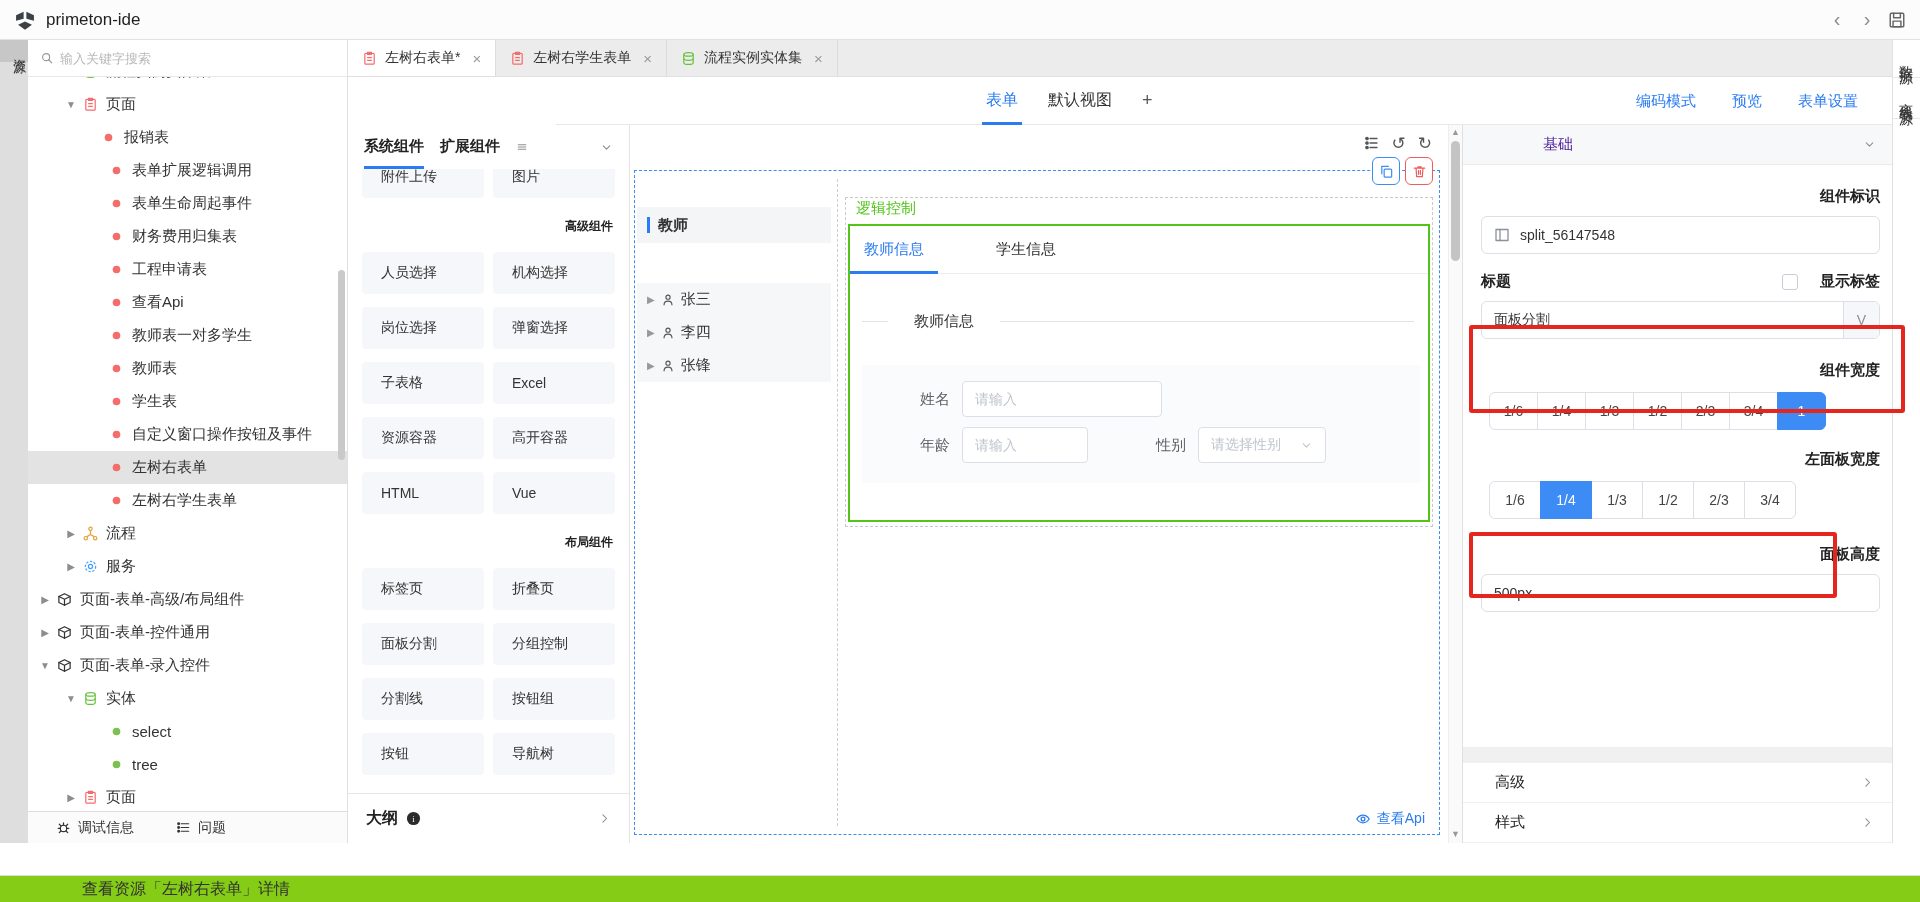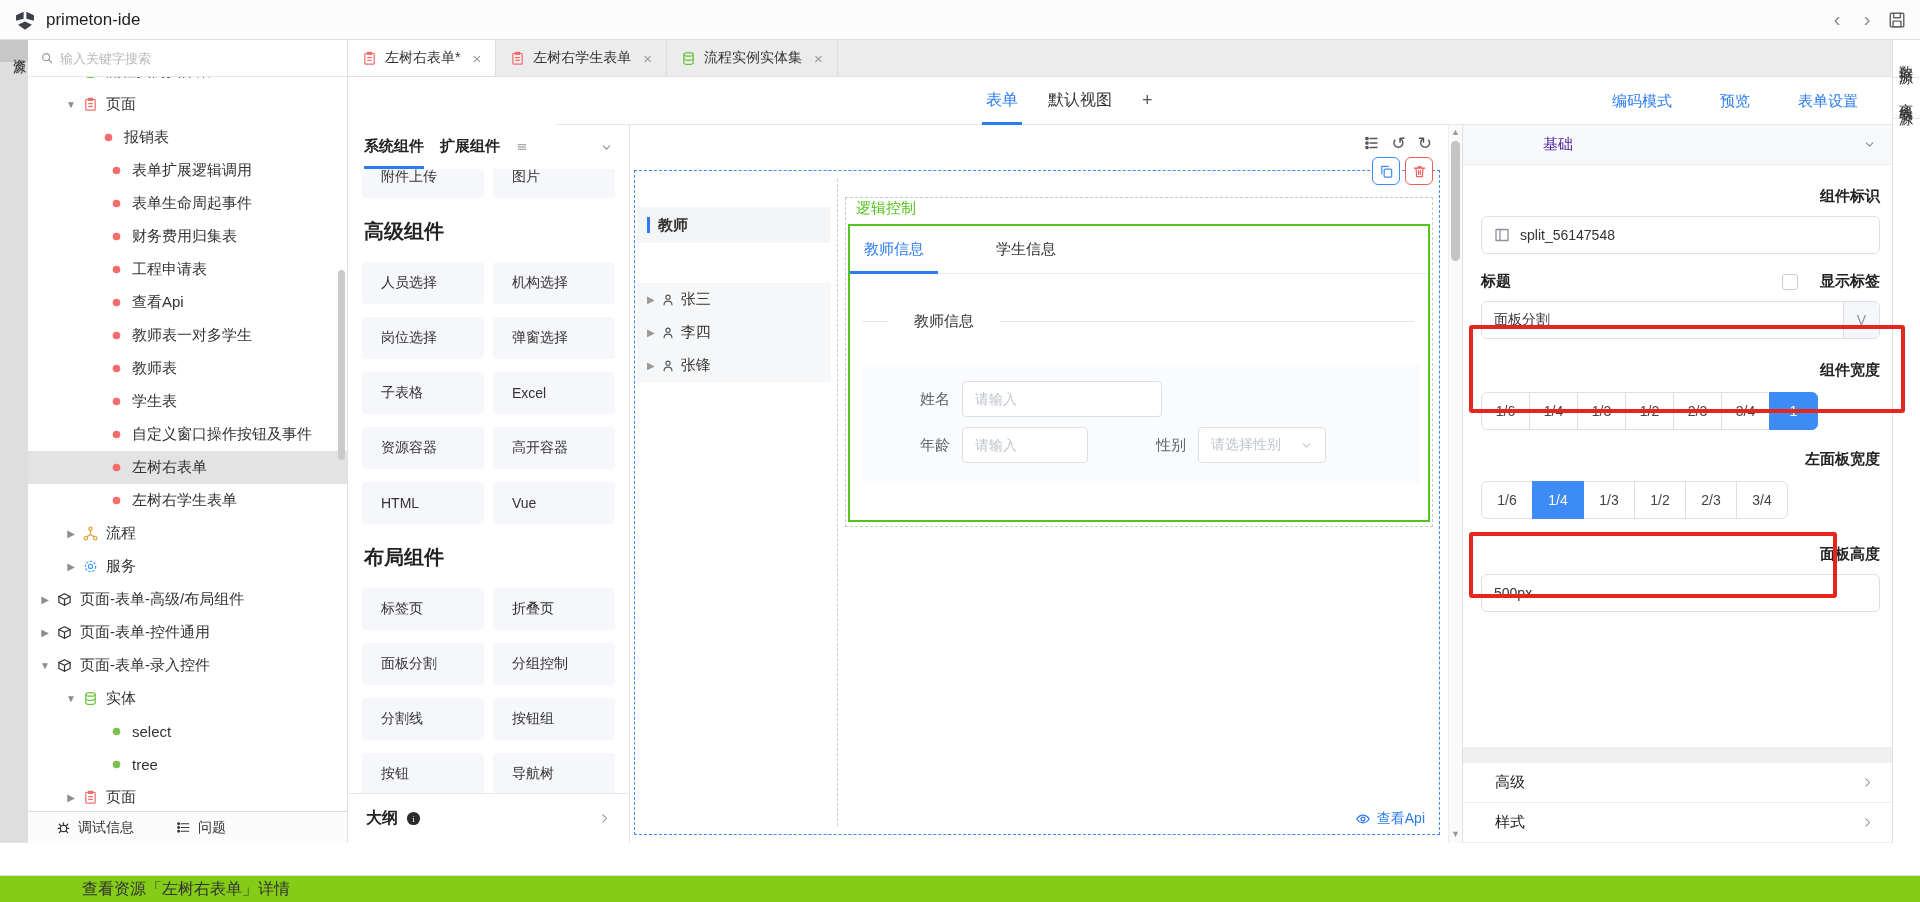--- a/index.html
+++ b/index.html
@@ -43,32 +43,32 @@
   .doc-tab .close { color:#9a9a9a; font-size:15px; margin-left:4px; }
 
   
   #header-band { position:absolute; left:348px; top:77px; width:1544px; height:48px; background:#fff; }
   #header-band .band-border { position:absolute; left:208px; right:0; bottom:0; height:1px; background:#e8e8e8; }
   #view-tabs { position:absolute; left:638px; top:0; height:48px; display:flex; align-items:center; gap:30px; }
   .view-tab { font-size:16px; color:#333; cursor:pointer; position:relative; height:48px; line-height:46px; }
   .view-tab.active { color:#2b7cf0; }
   .view-tab.active::after { content:""; position:absolute; left:-4px; right:-4px; bottom:0; height:3px; background:#2b7cf0; }
   .view-tab.add { font-size:18px; color:#555; }
-  #header-actions { position:absolute; right:34px; top:0; height:48px; display:flex; align-items:center; gap:42px; }
+  #header-actions { position:absolute; right:34px; top:0; height:48px; display:flex; align-items:center; gap:30px; }
   .header-action { display:flex; align-items:center; gap:6px; color:#2b7cf0; font-size:15px; cursor:pointer; }
 
   
   #palette { position:absolute; left:348px; top:125px; width:282px; height:718px; background:#fff; border-right:1px solid #e4e4e4; overflow:hidden; }
   #palette-tabs { height:44px; display:flex; align-items:center; padding:0 16px; gap:16px; }
   .pal-tab { font-size:15px; font-weight:bold; color:#222; height:44px; line-height:42px; position:relative; cursor:pointer; white-space:nowrap; }
   .pal-tab.active::after { content:""; position:absolute; left:0; right:0; bottom:0; height:3px; background:#2b7cf0; }
   #palette-tabs .menu-ic { color:#8c8c8c; cursor:pointer; }
   #palette-tabs .chev { margin-left:auto; color:#8c8c8c; cursor:pointer; }
   #palette-body { position:absolute; top:44px; left:0; right:0; bottom:50px; overflow:hidden; padding:0 14px; }
-  .pal-section-title { font-size:20px; font-weight:bold; color:#222; margin:20px 2px 4px; }
+  .pal-section-title { font-size:12px; font-weight:bold; color:#222; margin:20px 2px 4px;text-align:right; }
   .pal-grid { display:flex; flex-wrap:wrap; justify-content:space-between; }
   .pal-item { width:122px; height:42px; background:#f6f7fa; border-radius:4px; margin-top:13px; display:flex; align-items:center; padding:0 10px; gap:9px; color:#333; font-size:14px; cursor:grab; }
   .pal-item .icon { color:#9aa0ab; flex:0 0 auto; }
   #palette-outline { position:absolute; left:0; right:0; bottom:0; height:50px; border-top:1px solid #e6e6e6; display:flex; align-items:center; padding:0 18px; gap:8px; background:#fff; }
   #palette-outline .t { font-size:16px; font-weight:bold; color:#222; }
   #palette-outline .chev { margin-left:auto; color:#8c8c8c; }
 
   
   #canvas { position:absolute; left:630px; top:125px; width:818px; height:718px; background:#fff; }
   #canvas-toolbar { position:absolute; top:10px; right:16px; display:flex; gap:12px; color:#555; }
@@ -130,21 +130,21 @@
   .label-row { display:flex; align-items:center; justify-content:space-between; margin-top:18px; }
   .label-row .p-label { margin-top:0; }
   .chk-group { display:flex; align-items:center; gap:22px; cursor:pointer; }
   .chk { width:16px; height:16px; border:1px solid #c9ced6; border-radius:3px; background:#fff; }
   .chk-label { font-size:15px; font-weight:bold; color:#222; }
   .suffix-input { padding:0; overflow:hidden; }
   .suffix-input .val { flex:1; padding:0 12px; }
   .suffix-input .suffix { width:36px; align-self:stretch; background:#f5f7fa; border-left:1px solid #dcdfe6; display:flex; align-items:center; justify-content:center; color:#8c9099; cursor:pointer; }
   .seg-group { display:flex; margin-top:12px; }
   .seg { min-width:49px; height:38px; line-height:36px; text-align:center; border:1px solid #dcdfe6; margin-left:-1px; background:#fff; color:#444; font-size:14px; cursor:pointer; position:relative; }
-  .seg:first-child { margin-left:0; border-radius:6px 0 0 6px; }
+  .seg:first-child { margin-left:8px; border-radius:6px 0 0 6px; }
   .seg:last-child { border-radius:0 6px 6px 0; }
   .seg.active { background:#3d8cf5; border-color:#3d8cf5; color:#fff; z-index:1; }
   .seg-group.narrow .seg { min-width:52px; }
   .redbox { position:absolute; border:4px solid #e5261f; border-radius:3px; z-index:6; pointer-events:none; }
   #redbox-title { left:6px; top:138px; width:436px; height:88px; }
   #redbox-leftwidth { left:6px; top:345px; width:368px; height:66px; }
   #props-bottom { position:absolute; left:0; right:0; bottom:0; }
   #props-gap { height:16px; background:#f0f0f0; }
   .collapse-row { height:40px; display:flex; align-items:center; padding:0 18px 0 32px; border-bottom:1px solid #efefef; background:#fff; cursor:pointer; }
   .collapse-row .t { font-size:15px; color:#222; }

